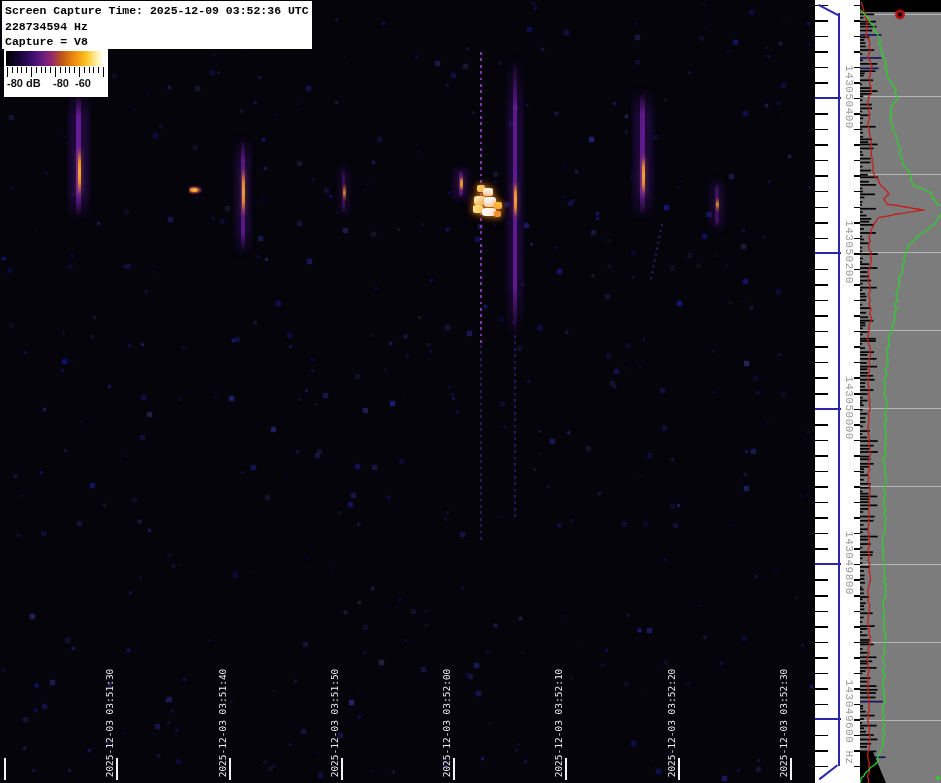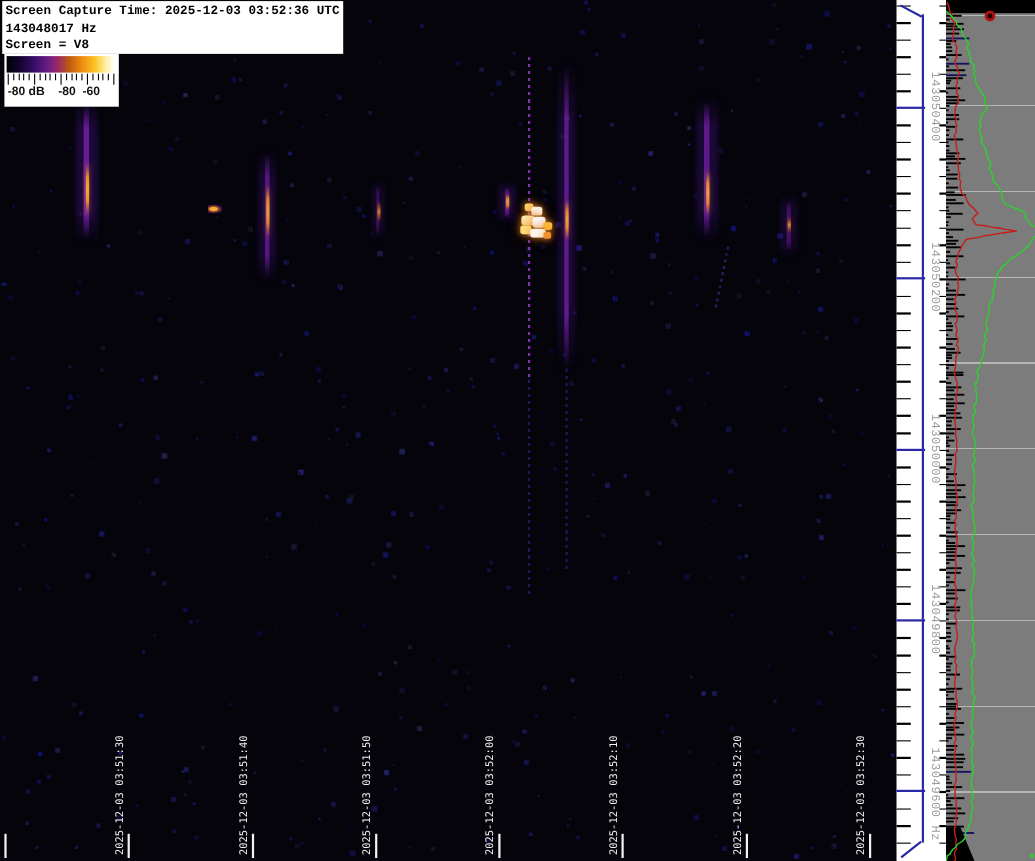--- a/index.html
+++ b/index.html
@@ -76,23 +76,23 @@
       <div class="time-label" style="position: absolute; left: 222px; top: 723px; transform: translate(-50%, -50%) rotate(-90deg);">2025-12-03 03:51:40</div>
       <div class="time-label" style="position: absolute; left: 334px; top: 723px; transform: translate(-50%, -50%) rotate(-90deg);">2025-12-03 03:51:50</div>
       <div class="time-label" style="position: absolute; left: 446px; top: 723px; transform: translate(-50%, -50%) rotate(-90deg);">2025-12-03 03:52:00</div>
       <div class="time-label" style="position: absolute; left: 558px; top: 723px; transform: translate(-50%, -50%) rotate(-90deg);">2025-12-03 03:52:10</div>
       <div class="time-label" style="position: absolute; left: 671px; top: 723px; transform: translate(-50%, -50%) rotate(-90deg);">2025-12-03 03:52:20</div>
       <div class="time-label" style="position: absolute; left: 783px; top: 723px; transform: translate(-50%, -50%) rotate(-90deg);">2025-12-03 03:52:30</div>
     </div>
 
   <div id="axisStrip"></div>
 
-  <div id="infobox"><span>Screen Capture Time: 2025-12-03 03:52:36 UTC</span>
-<span>143048017 Hz</span>
-<span>Screen = V8</span></div>
+  <div id="infobox"><span>Screen Capture Time: 2025-12-09 03:52:36 UTC</span>
+<span>228734594 Hz</span>
+<span>Capture = V8</span></div>
 
   <div id="legend">
     <div class="bar"></div>
     <div id="legendTicks">
         <div style="position: absolute; left: 3px; top: 0px; width: 1px; height: 10px; background: rgb(0, 0, 0);"></div>
         <div style="position: absolute; left: 7.8px; top: 0px; width: 1px; height: 6px; background: rgb(0, 0, 0);"></div>
         <div style="position: absolute; left: 12.6px; top: 0px; width: 1px; height: 6px; background: rgb(0, 0, 0);"></div>
         <div style="position: absolute; left: 17.4px; top: 0px; width: 1px; height: 6px; background: rgb(0, 0, 0);"></div>
         <div style="position: absolute; left: 22.2px; top: 0px; width: 1px; height: 6px; background: rgb(0, 0, 0);"></div>
         <div style="position: absolute; left: 27px; top: 0px; width: 1px; height: 10px; background: rgb(0, 0, 0);"></div>

